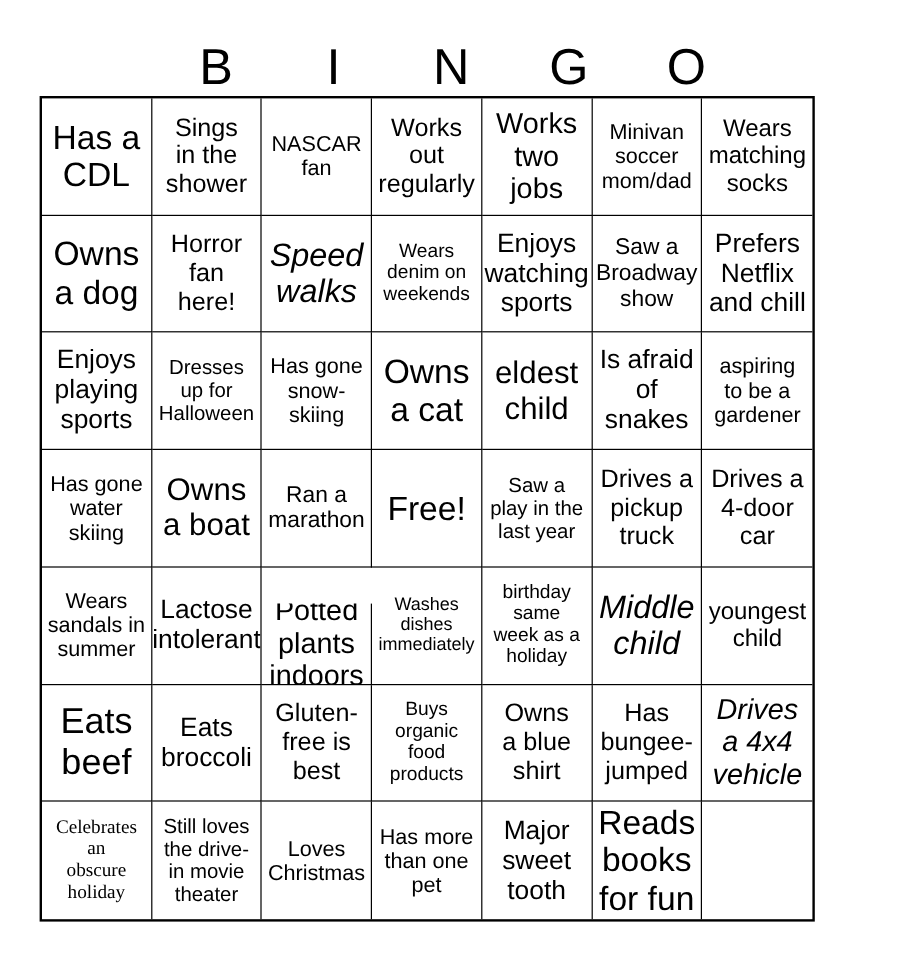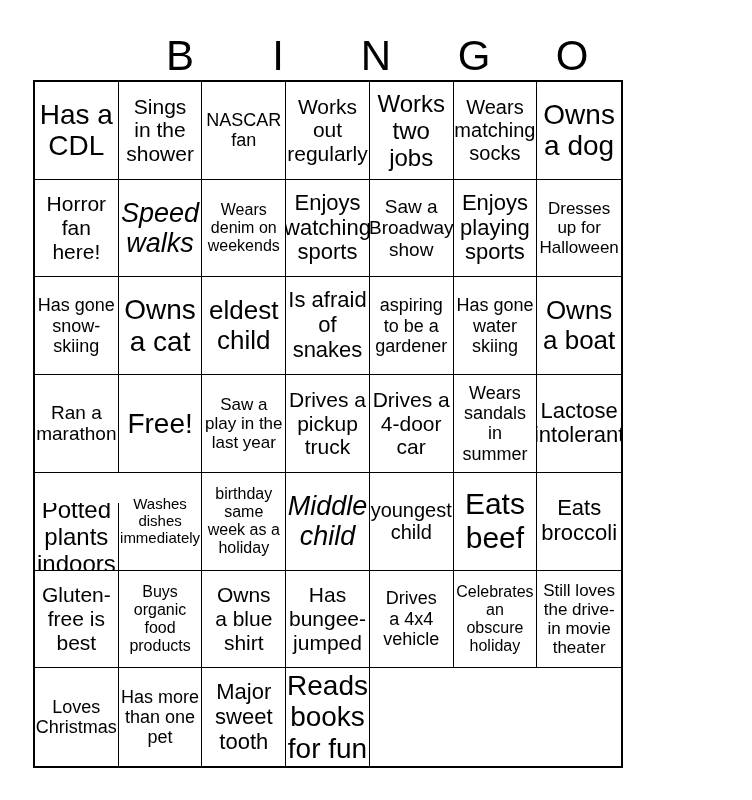--- a/index.html
+++ b/index.html
@@ -31,21 +31,21 @@
     width: 98px;
     text-align: center;
     font-size: 42px;
     line-height: 1;
     font-weight: 400;
   }
   .grid {
     display: grid;
     grid-template-columns: repeat(7, 1fr);
     grid-template-rows: repeat(7, 1fr);
-    width: 590px;
+    width: 646px;
     height: 688px;
     border: 2px solid #000000;
     box-sizing: border-box;
   }
   .cell {
     border-right: 1.5px solid #000000;
     border-bottom: 1.5px solid #000000;
     display: flex;
     align-items: center;
     justify-content: center;
@@ -78,39 +78,45 @@
 in the
 shower</div>
         <div class="cell" style="font-size: 18px;">NASCAR
 fan</div>
         <div class="cell" style="font-size: 21px;">Works
 out
 regularly</div>
         <div class="cell" style="font-size: 24px;">Works
 two
 jobs</div>
+        <div class="cell" style="font-size: 18px;">Minivan
+soccer
+mom/dad</div>
         <div class="cell" style="font-size: 20px;">Wears
 matching
 socks</div>
         <div class="cell" style="font-size: 28px;">Owns
 a dog</div>
         <div class="cell" style="font-size: 21px;">Horror
 fan
 here!</div>
         <div class="cell" style="font-size: 27px; font-style: italic;">Speed
 walks</div>
         <div class="cell" style="font-size: 16px;">Wears
 denim on
 weekends</div>
         <div class="cell" style="font-size: 22px;">Enjoys
 watching
 sports</div>
         <div class="cell" style="font-size: 19px;">Saw a
 Broadway
 show</div>
+        <div class="cell" style="font-size: 22px;">Prefers
+Netflix
+and chill</div>
         <div class="cell" style="font-size: 22px;">Enjoys
 playing
 sports</div>
         <div class="cell" style="font-size: 17px;">Dresses
 up for
 Halloween</div>
         <div class="cell" style="font-size: 18px;">Has gone
 snow-
 skiing</div>
         <div class="cell" style="font-size: 28px;">Owns
@@ -169,24 +175,24 @@
         <div class="cell" style="font-size: 16px;">Buys
 organic
 food
 products</div>
         <div class="cell" style="font-size: 21px;">Owns
 a blue
 shirt</div>
         <div class="cell" style="font-size: 21px;">Has
 bungee-
 jumped</div>
-        <div class="cell" style="font-size: 18px;">Drives
+        <div class="cell" style="font-size: 24px; font-style: italic;">Drives
 a 4x4
 vehicle</div>
-        <div class="cell" style="font-size: 16px;">Celebrates
+        <div class="cell" style="font-size: 16px; font-family: Liberation Serif, serif;">Celebrates
 an
 obscure
 holiday</div>
         <div class="cell" style="font-size: 17px;">Still loves
 the drive-
 in movie
 theater</div>
         <div class="cell" style="font-size: 18px;">Loves
 Christmas</div>
         <div class="cell" style="font-size: 18px;">Has more

